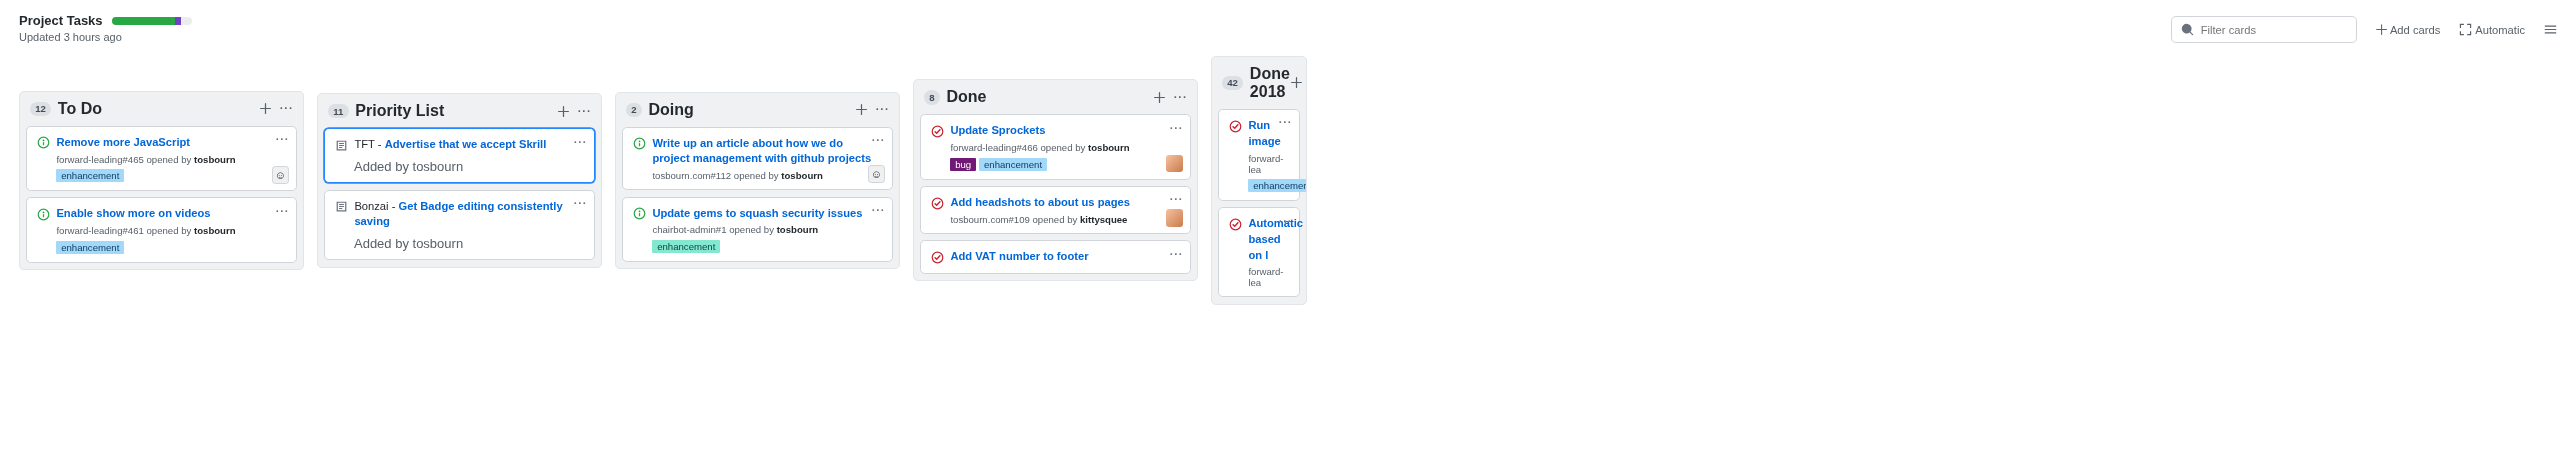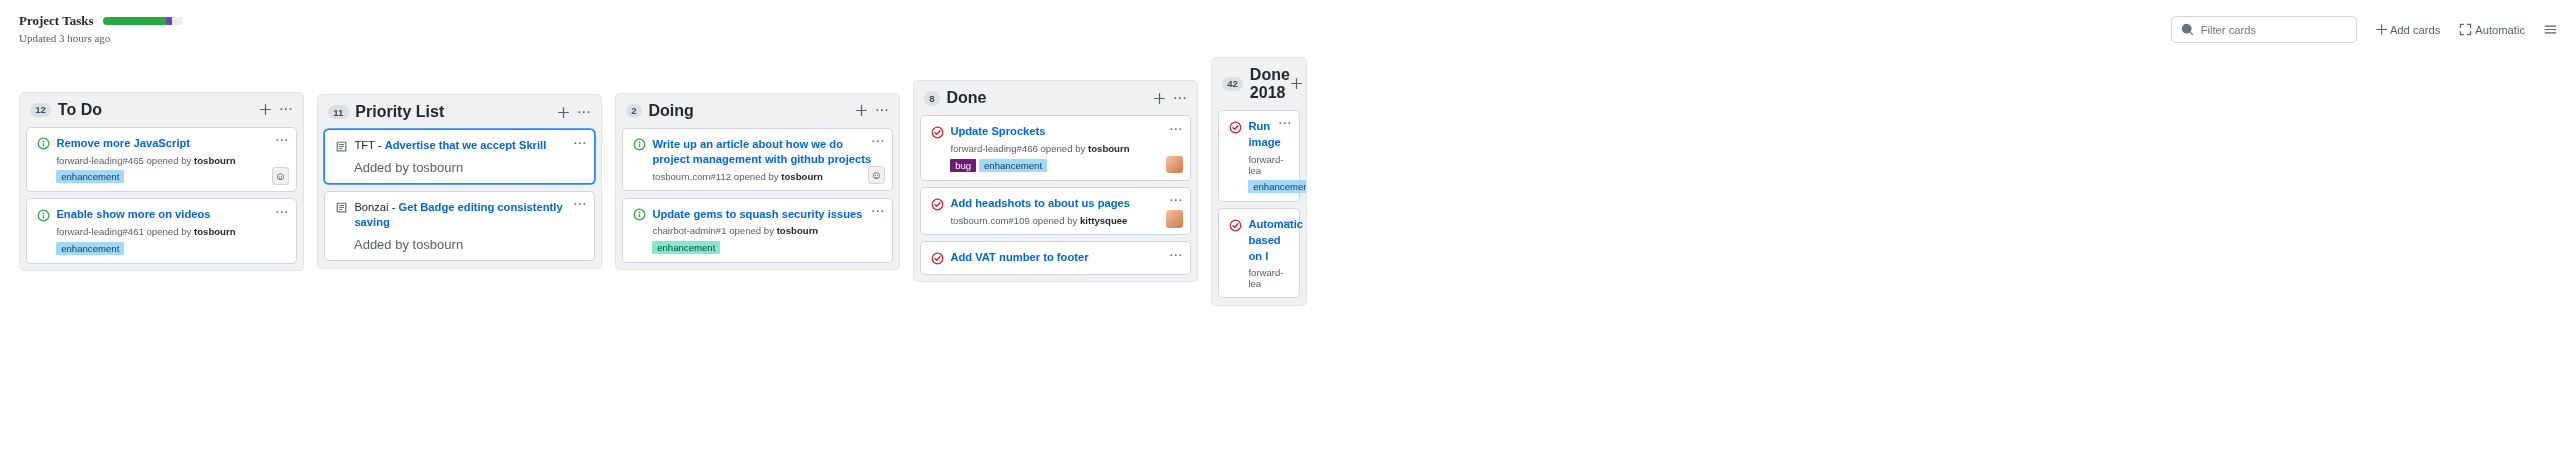--- a/index.html
+++ b/index.html
@@ -10,21 +10,21 @@
     background: #fff;
     overflow-x: hidden;
     width: 2576px;
   }
   
   .header {
     display: flex;
     align-items: flex-start;
     padding: 13px 19px 6.4px 19px;
   }
-  .header-left { flex: 0 0 auto; font-family: Liberation Serif, serif; }
+  .header-left { flex: 0 0 auto; }
   .title-row { display: flex; align-items: center; gap: 9.6px; }
   .project-title { font-size: 13px; font-weight: 600; color: #24292e; }
   .progress {
     width: 80px; height: 8px; border-radius: 4px;
     background: #eaecef; overflow: hidden; display: flex;
   }
   .progress .done { background: #28a745; height: 100%; }
   .progress .prog { background: #6f42c1; height: 100%; }
   .updated { color: #586069; font-size: 11px; margin-top: 3.2px; }
   .header-right {

